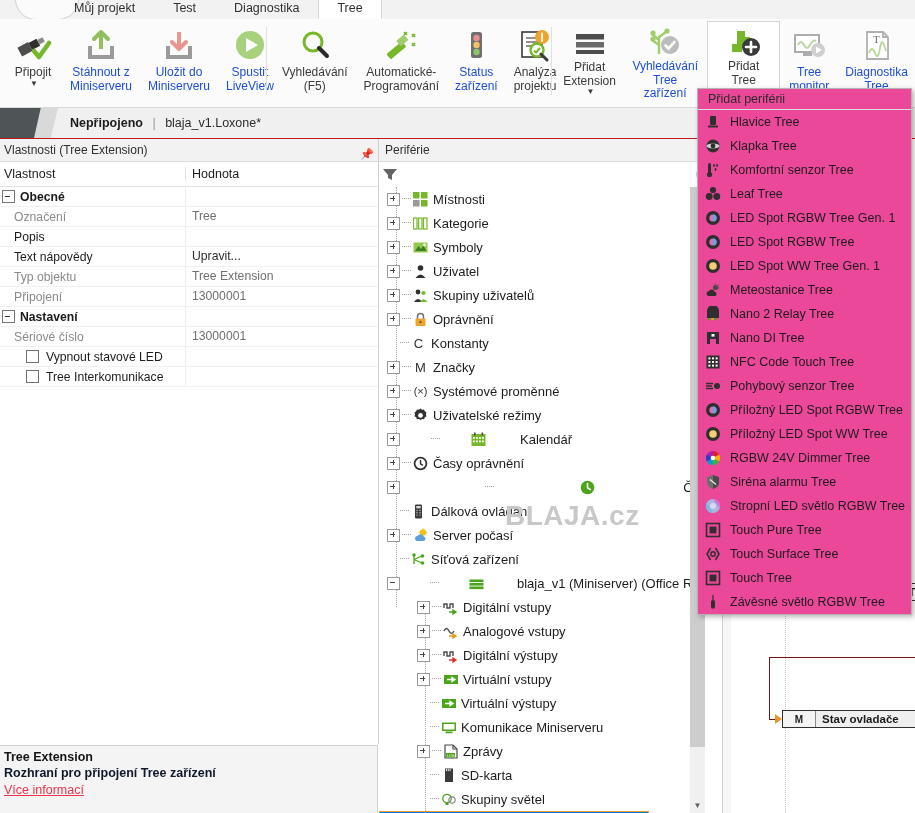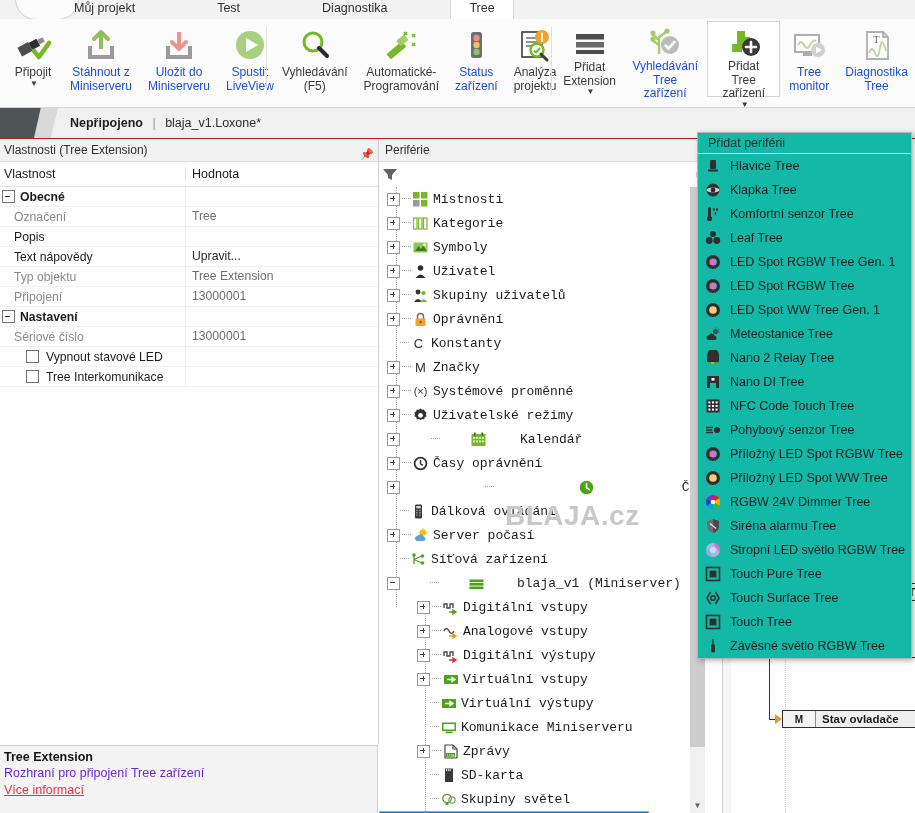--- a/index.html
+++ b/index.html
@@ -9,21 +9,21 @@
     font-size:12px;color:#202020;background:#ffffff;
     -webkit-font-smoothing:antialiased;
   }
   .app{position:relative;width:915px;height:813px;}
 
   
   .tabstrip{position:absolute;left:0;top:0;width:915px;height:19px;background:#f2f2f2;
             border-bottom:1px solid #d6d6d6;}
   .corner-circle{position:absolute;left:15px;top:-22px;width:62px;height:40px;
             border:1px solid #d0d0d0;border-radius:40px;background:#fbfbfb;}
-  .tabs{position:absolute;left:55px;top:0;display:flex;align-items:flex-end;height:19px;gap:44px;}
+  .tabs{position:absolute;left:55px;top:0;display:flex;align-items:flex-end;height:19px;}
   .tab{height:19px;line-height:19px;padding:0 18px;font-size:12.5px;color:#303030;
        background:transparent;border:1px solid transparent;cursor:default;white-space:nowrap;}
   .tab.active{background:#ffffff;border:1px solid #d6d6d6;border-bottom:1px solid #ffffff;
        border-top-left-radius:3px;border-top-right-radius:3px;}
 
   
   .ribbon{position:absolute;left:0;top:19px;width:915px;height:88px;background:#fbfbfb;
           border-bottom:1px solid #d9d9d9;}
   .rgroup{position:absolute;top:2px;height:82px;display:flex;align-items:flex-start;}
   .rsep{position:absolute;top:8px;width:1px;height:68px;background:#e0e0e0;}
@@ -69,42 +69,42 @@
             position:relative;background:#fff;flex:none;}
   .expander:before{content:"";position:absolute;left:2px;top:4.5px;width:5px;height:1px;background:#333;}
   .chk{display:inline-block;width:11px;height:11px;border:1px solid #707070;background:#fff;
        margin-left:22px;margin-right:7px;flex:none;}
   .indent{padding-left:14px !important;}
 
   
   .infobox{position:absolute;left:0;top:745px;width:378px;height:68px;background:#f4f4f4;
            border-top:1px solid #d0d0d0;border-right:1px solid #cfcfcf;padding:3px 4px;box-sizing:border-box;}
   .infobox .t1{font-weight:bold;font-size:12.5px;color:#151515;line-height:16px;}
-  .infobox .t2{font-size:12.5px;color:#6d28d9;line-height:17px;}
+  .infobox .t2{font-size:12.5px;color:#0f172a;line-height:17px;font-weight:bold;}
   .infobox .t3{font-size:12.5px;color:#e8344a;text-decoration:underline;line-height:17px;cursor:pointer;}
 
   
   .treepanel{position:absolute;left:379px;top:139px;width:334px;height:674px;background:#ffffff;}
   .treepanel .thead{height:22px;line-height:22px;background:#f2f2f2;border-bottom:1px solid #dcdcdc;
           font-size:12px;color:#303030;padding-left:6px;}
   .filterbar{height:25px;border-bottom:1px solid #cfcfcf;display:flex;align-items:center;
              padding:0 4px;background:#fff;}
   .filterbar .finput{flex:1;height:17px;border:none;outline:none;font-size:12px;}
   .funnel{width:14px;height:13px;margin-right:4px;flex:none;}
   .fclear{width:13px;height:13px;border-radius:13px;background:#c8c8c8;flex:none;}
   .tlist{position:absolute;left:0;top:48px;width:334px;height:626px;overflow:hidden;background:#fff;}
   .titem{height:24px;display:flex;align-items:center;white-space:nowrap;font-size:13px;color:#1c1c1c;}
   .tog{width:11px;height:11px;border:1px solid #9a9a9a;background:#fff;position:relative;flex:none;margin-right:2px;}
   .tog:before{content:"";position:absolute;left:2px;top:4.5px;width:5px;height:1px;background:#444;}
   .tog.plus:after{content:"";position:absolute;left:4.5px;top:2px;width:1px;height:5px;background:#444;}
   .tog.none{border:none;background:transparent;}
   .tog.none:before,.tog.none:after{display:none;}
   .dots{width:9px;height:1px;border-top:1px dotted #a0a0a0;flex:none;}
   .ticon{width:17px;height:17px;margin:0 4px 0 1px;flex:none;display:flex;align-items:center;justify-content:center;}
-  .tlabel{flex:none;font-family:Liberation Mono, monospace;}
+  .tlabel{flex:none;}
   .titem.sel{background:#0b7bd4;color:#ffffff;font-weight:bold;border:1px solid #e8962a;
              box-sizing:border-box;}
   .vline{position:absolute;border-left:1px dotted #a8a8a8;}
   .tscroll{position:absolute;right:8px;top:48px;width:15px;height:626px;background:#f0f0f0;}
   .tscroll .thumb{position:absolute;left:0;top:0;width:15px;height:560px;background:#cdcdcd;}
   .tscroll .arrow{position:absolute;left:0;bottom:0;width:15px;height:15px;background:#f0f0f0;
         display:flex;align-items:center;justify-content:center;font-size:8px;color:#606060;}
   .vsplit{position:absolute;left:722px;top:139px;width:8px;height:674px;background:#f6f6f6;
           border-left:1px solid #d0d0d0;border-right:1px solid #7d7d7d;}
 
@@ -121,22 +121,22 @@
   .blk .tag{width:36px;text-align:center;border-left:1px solid #2f2f2f;height:16px;line-height:16px;
        font-weight:bold;font-size:11.5px;}
   .wire{position:absolute;border-color:#7a1414;border-style:solid;}
   .greenchip{position:absolute;background:#6eb43c;color:#ffffff;font-size:10px;font-weight:bold;
        padding:1px 2px;box-sizing:border-box;}
   .plusdot{position:absolute;width:13px;height:13px;border-radius:13px;background:#d6d6d6;
        border:1px solid #b4b4b4;color:#5a5a5a;font-size:11px;line-height:11px;text-align:center;}
   .atxt{position:absolute;font-size:11px;color:#1e3f8f;}
 
   
-  .menu{position:absolute;left:697px;top:88px;width:213px;background:#14b8a6;
-        border:1px solid #b4b4b4;box-shadow:2px 2px 5px rgba(0,0,0,.28);z-index:60;margin-top:44px;}
+  .menu{position:absolute;left:697px;top:88px;width:213px;background:#ec4899;
+        border:1px solid #b4b4b4;box-shadow:2px 2px 5px rgba(0,0,0,.28);z-index:60;}
   .menu .mtitle{height:20px;line-height:20px;padding-left:10px;font-size:12.5px;color:#2b2b2b;
         border-bottom:1px solid #dcdcdc;}
   .mitem{height:24px;display:flex;align-items:center;padding-left:6px;font-size:12.5px;color:#1c1c1c;
         cursor:default;}
   .micon{width:18px;height:18px;margin-right:8px;flex:none;display:flex;align-items:center;justify-content:center;}
   .watermark{position:absolute;left:505px;top:500px;font-size:28px;color:#c8c8c8;
        font-weight:bold;letter-spacing:.5px;z-index:5;}
   svg{display:block;}
 </style>
 </head>

